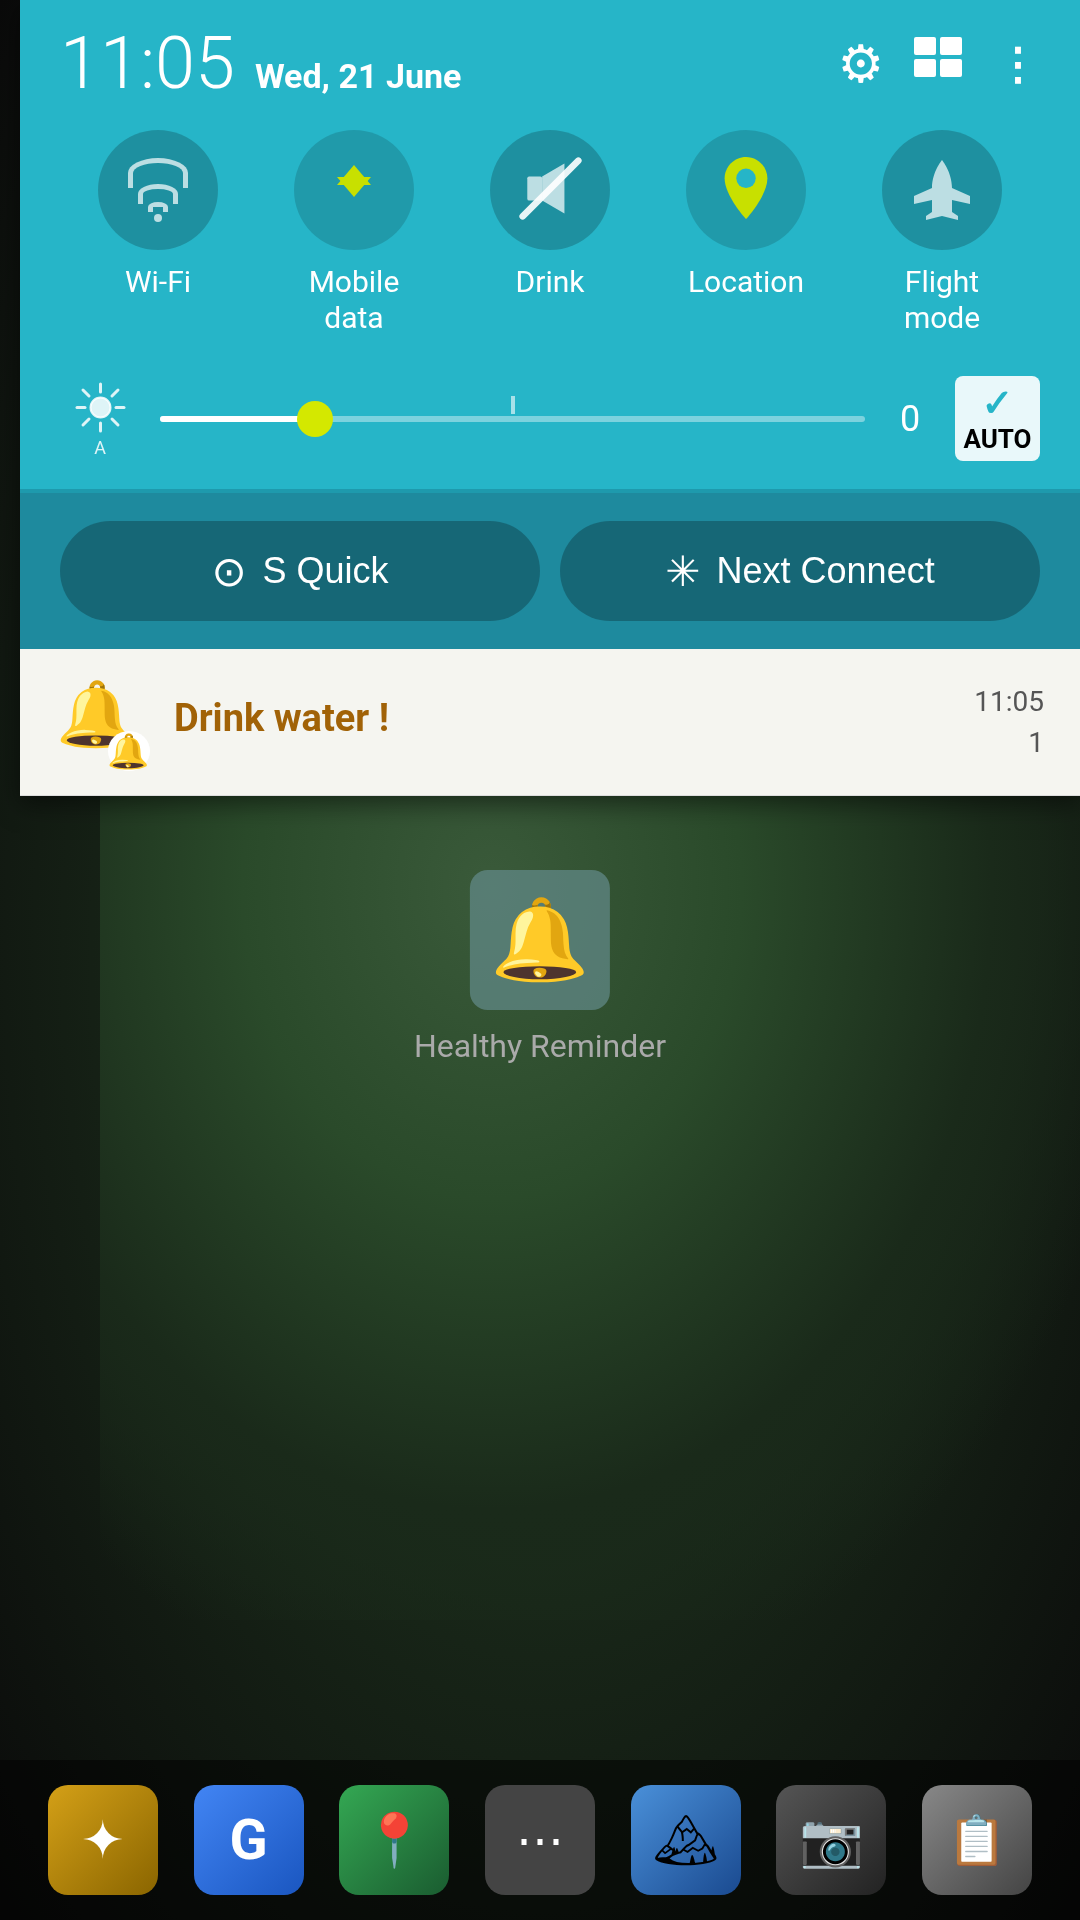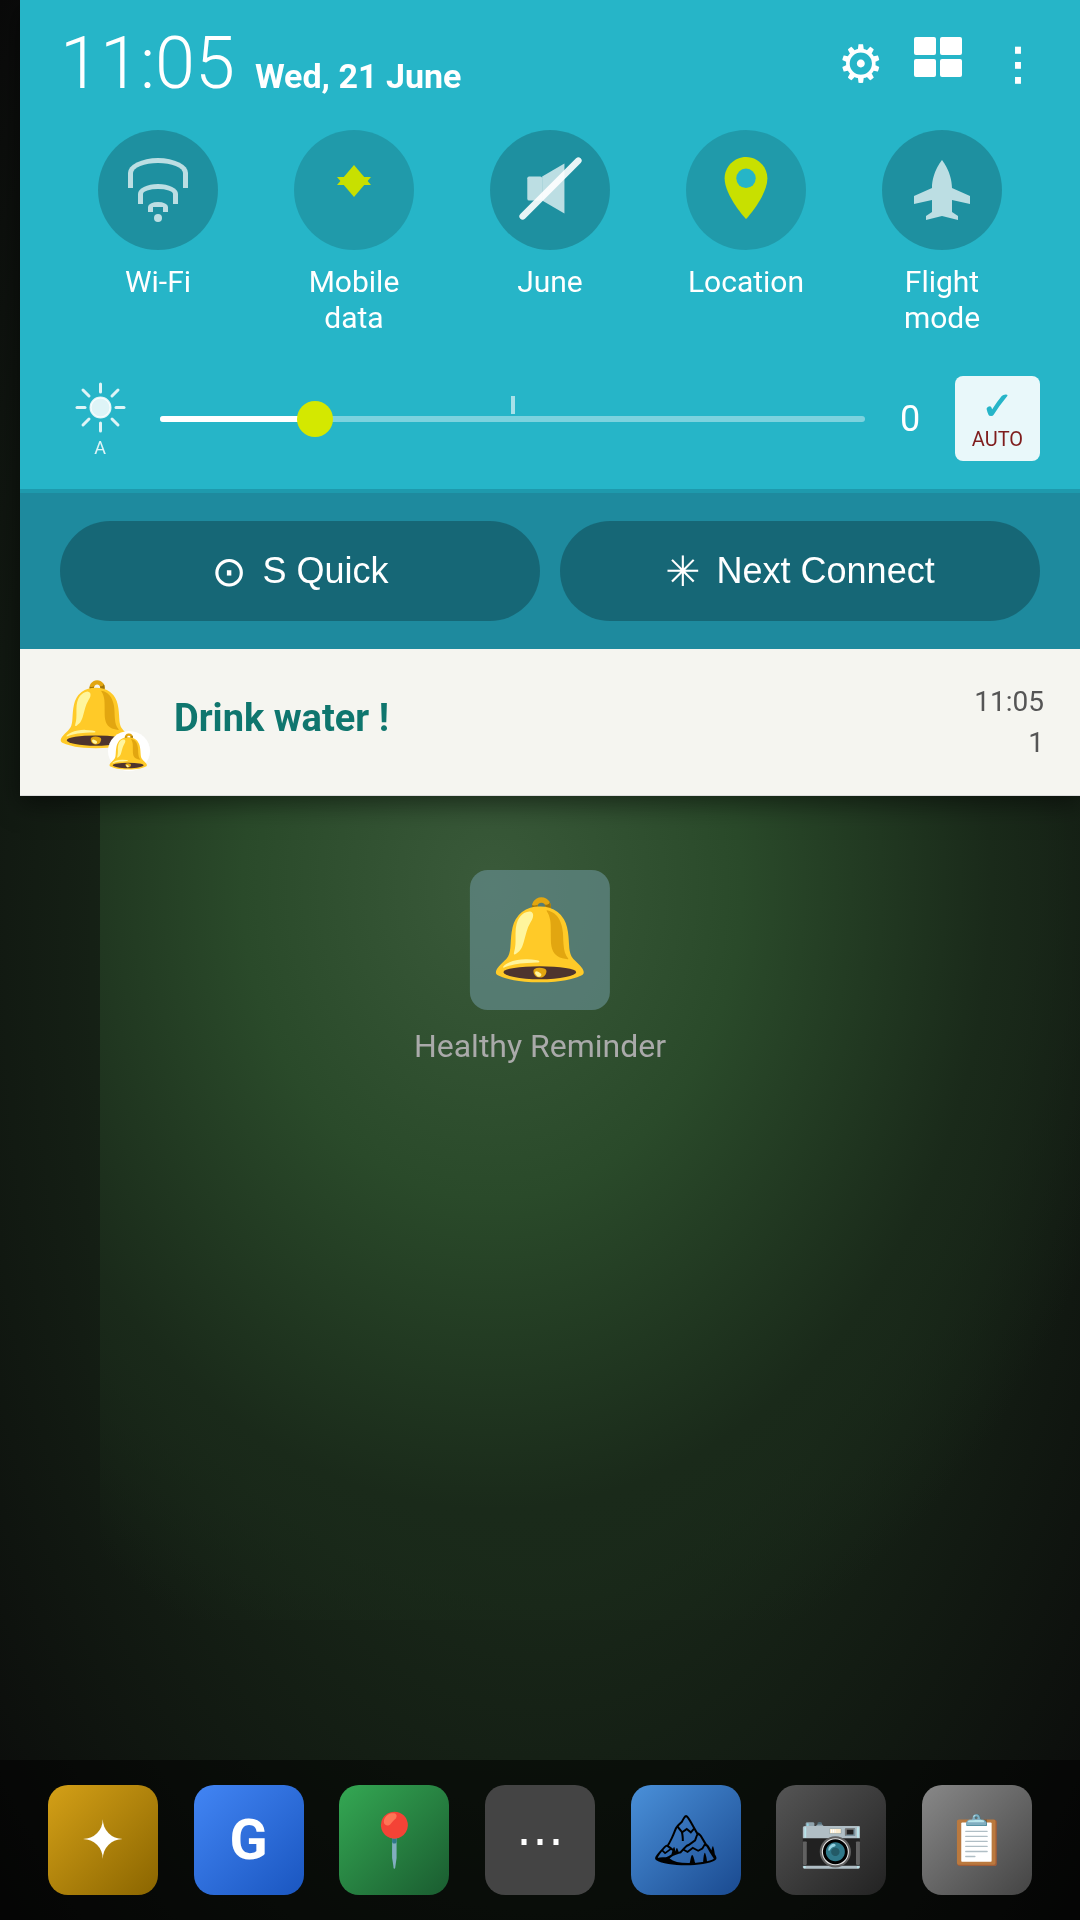--- a/index.html
+++ b/index.html
@@ -241,23 +241,23 @@
     }
 
     .auto-checkbox .checkmark {
       color: #26b5c8;
       font-size: 38px;
       line-height: 1;
       font-weight: bold;
     }
 
     .auto-checkbox .auto-label {
-      color: #7f1d1d;
-      font-size: 20px;
-      font-weight: normal;
+      color: #000000;
+      font-size: 26px;
+      font-weight: bold;
     }
 
     
     .panel-divider {
       height: 4px;
       background: #1e9aad;
     }
 
     
     .action-buttons {
@@ -317,21 +317,21 @@
       border-radius: 50%;
     }
 
     .notification-text {
       flex: 1;
     }
 
     .notif-title {
       font-size: 38px;
       font-weight: 700;
-      color: #0f766e;
+      color: #a16207;
       margin-bottom: 8px;
     }
 
     .notif-subtitle {
       font-size: 30px;
       color: #555;
     }
 
     .notif-meta {
       display: flex;
@@ -516,21 +516,21 @@
           <div class="icon-mute">
             <svg viewBox="0 0 70 70" fill="none">
 
               <rect x="10" y="22" width="16" height="26" rx="2" fill="rgba(255,255,255,0.7)"></rect>
               <polygon points="26,22 50,8 50,62 26,48" fill="rgba(255,255,255,0.7)"></polygon>
 
               <line x1="5" y1="65" x2="65" y2="5" stroke="rgba(255,255,255,0.9)" stroke-width="7" stroke-linecap="round"></line>
             </svg>
           </div>
         </div>
-        <span class="toggle-label">June</span>
+        <span class="toggle-label">Drink</span>
       </div>
 
       <div class="toggle-item">
         <div class="toggle-circle active">
           <div class="icon-location">
             <svg viewBox="0 0 60 72" fill="none">
               <path d="M30 4 C18 4 8 14 8 26 C8 44 30 68 30 68 C30 68 52 44 52 26 C52 14 42 4 30 4Z" fill="#c8e000"></path>
               <circle cx="30" cy="26" r="10" fill="#26b5c8"></circle>
             </svg>
           </div>

